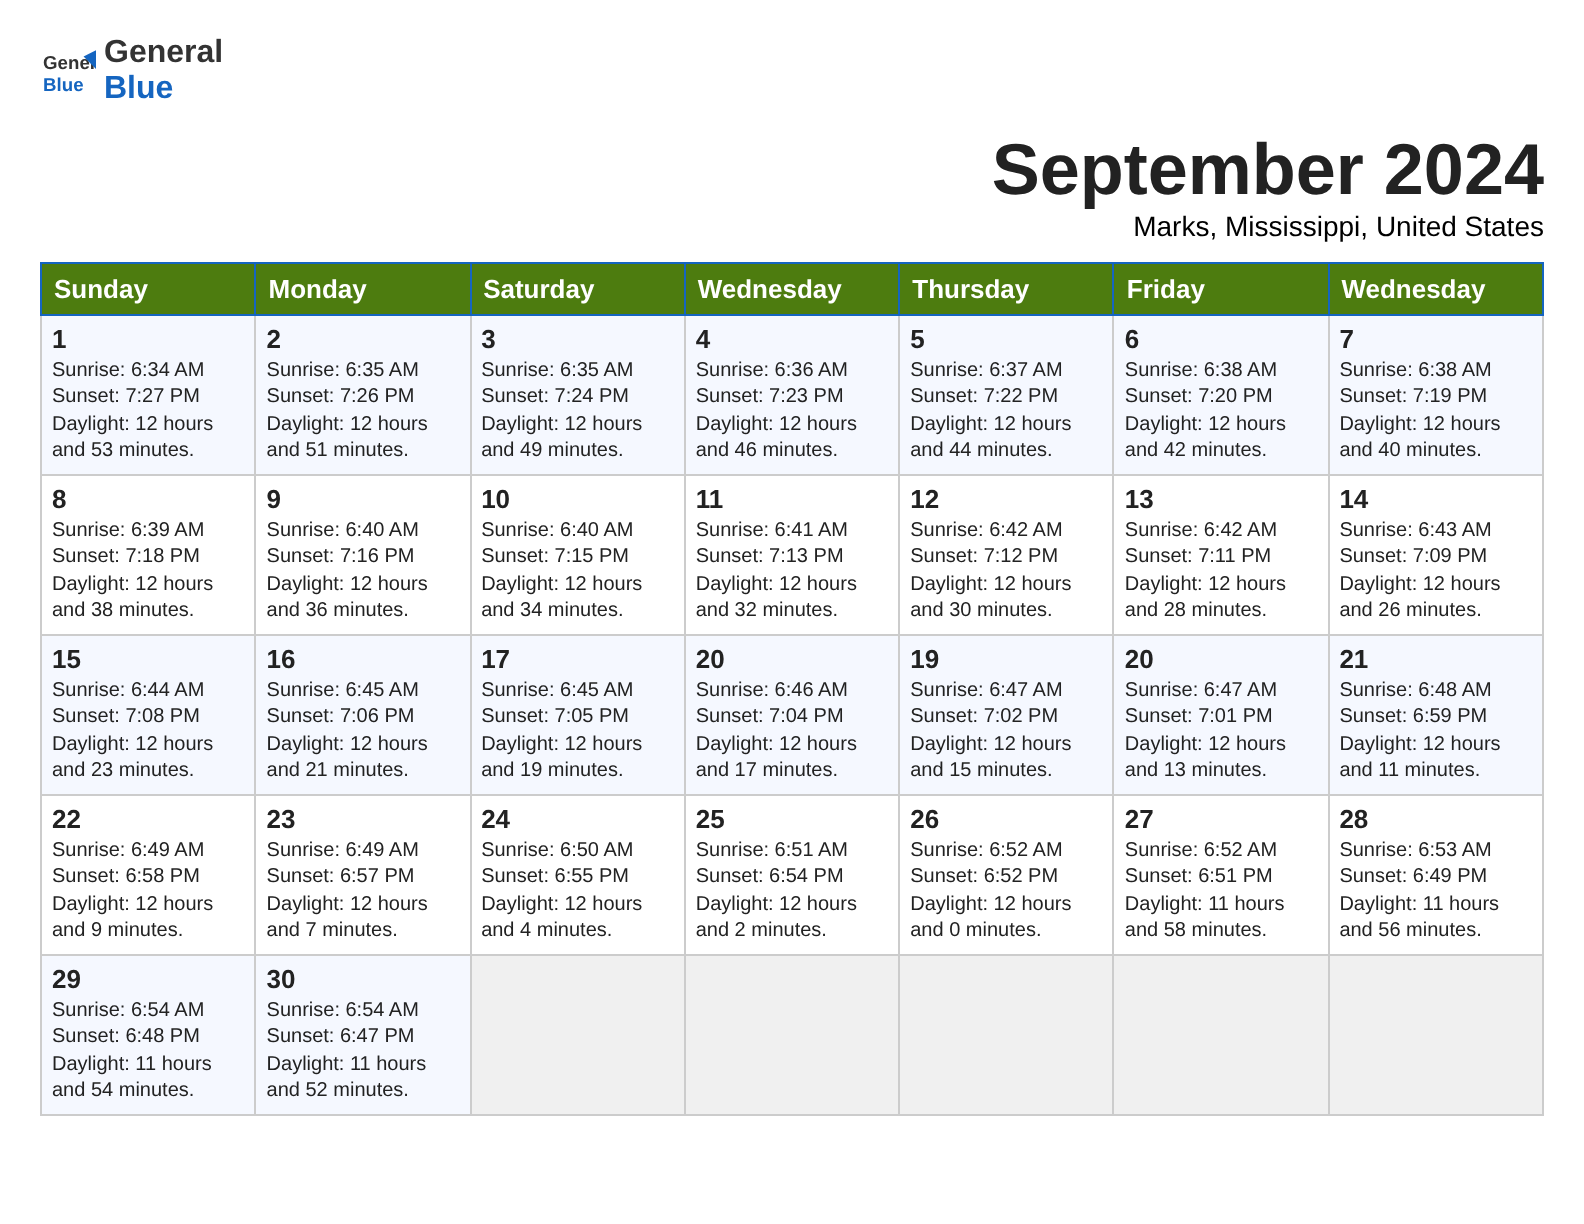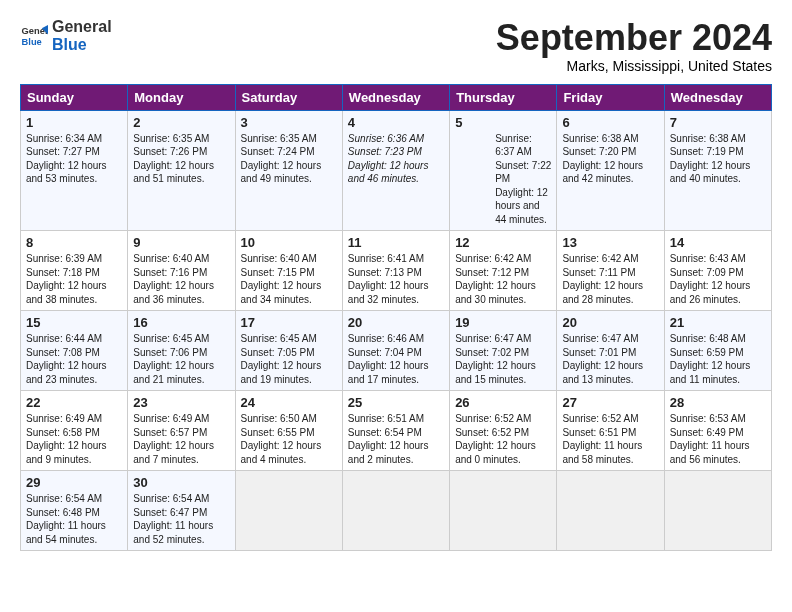--- a/index.html
+++ b/index.html
@@ -30,32 +30,33 @@
       height: 28px;
     }
     .title-block {
       text-align: right;
     }
     .month-title {
       font-size: 36px;
       font-weight: bold;
       color: #222;
       line-height: 1.1;
+      margin-top: 47px;
     }
     .location-text {
       font-size: 14px;
       color: #000000;
     }
     table {
       width: 100%;
       border-collapse: collapse;
       table-layout: fixed;
     }
     thead th {
-      background-color: #701a75;
+      background-color: #4d7c0f;
       color: #fff;
       font-size: 13px;
       font-weight: bold;
       padding: 5px 6px;
       text-align: left;
       border: 1px solid #1565c0;
     }
     tbody td {
       border: 1px solid #ccc;
       vertical-align: top;
@@ -137,27 +138,27 @@
 Daylight: 12 hours and 51 minutes.</div>
           </td>
           <td>
             <span class="day-num">3</span>
             <div class="cell-text" style="white-space: pre-line;">Sunrise: 6:35 AM
 Sunset: 7:24 PM
 Daylight: 12 hours and 49 minutes.</div>
           </td>
           <td>
             <span class="day-num">4</span>
-            <div class="cell-text" style="white-space: pre-line; font-style: italic;">Sunrise: 6:36 AM
+            <div class="cell-text" style="white-space: pre-line;">Sunrise: 6:36 AM
 Sunset: 7:23 PM
 Daylight: 12 hours and 46 minutes.</div>
           </td>
           <td>
             <span class="day-num">5</span>
-            <div class="cell-text" style="white-space: pre-line; margin-left: 40px;">Sunrise: 6:37 AM
+            <div class="cell-text" style="white-space: pre-line;">Sunrise: 6:37 AM
 Sunset: 7:22 PM
 Daylight: 12 hours and 44 minutes.</div>
           </td>
           <td>
             <span class="day-num">6</span>
             <div class="cell-text" style="white-space: pre-line;">Sunrise: 6:38 AM
 Sunset: 7:20 PM
 Daylight: 12 hours and 42 minutes.</div>
           </td>
           <td>

